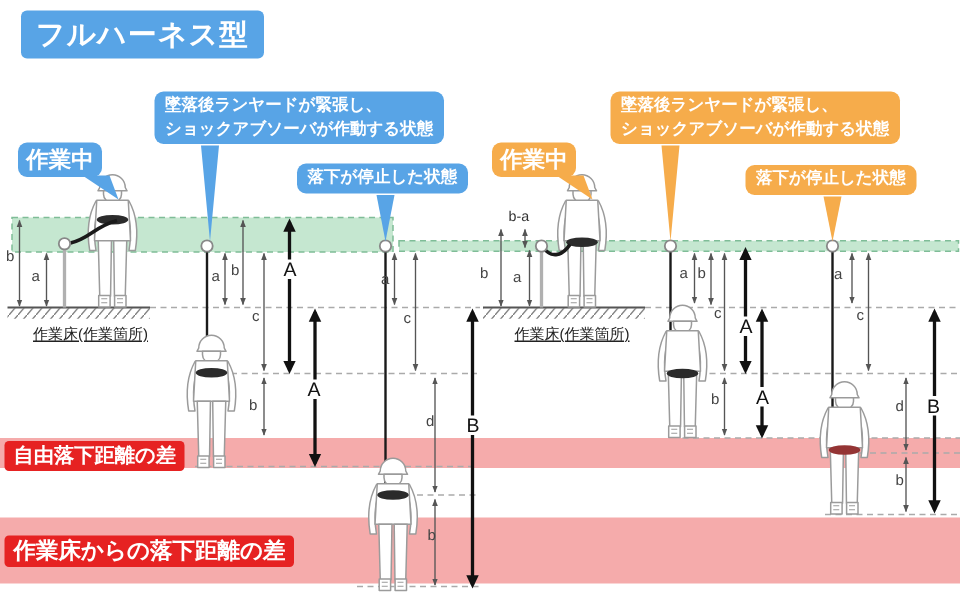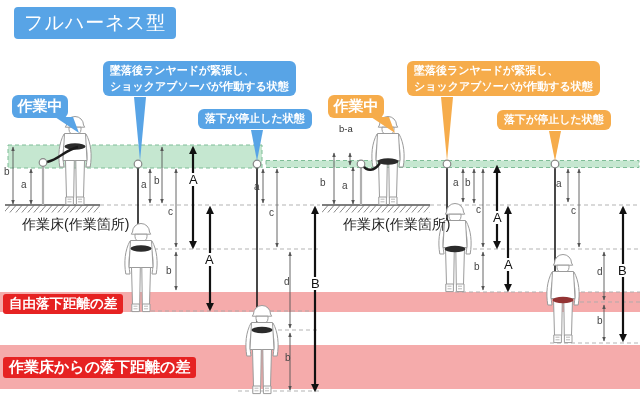--- a/index.html
+++ b/index.html
@@ -1,27 +1,27 @@
 <!DOCTYPE html>
 <html><head>
 <meta charset="utf-8">
 <style>
   html,body{margin:0;padding:0;background:#fff;}
   #stage{position:relative;width:640px;height:405px;background:#fff;overflow:hidden;
          font-family:"Liberation Sans","DejaVu Sans",sans-serif;}
   #stage svg{position:absolute;left:0;top:0;}
   .ov{position:absolute;box-sizing:border-box;}
-  .title{color:#fff;font-size:19px;font-weight:normal;padding:3px 10px;border-radius:4px;letter-spacing:1px;}
+  .title{color:#fff;font-size:19px;font-weight:bold;padding:3px 10px;border-radius:4px;letter-spacing:1px;}
   .blue{background:#58A4E6;}
   .orange{background:#F6AC4B;}
   .callout{color:#fff;font-size:11px;font-weight:bold;border-radius:6px;padding:2px 7px;line-height:1.42;white-space:nowrap;}
   .callout .cl{display:block;}
   .work{color:#fff;font-size:15px;font-weight:bold;border-radius:6px;padding:2px 0;width:56px;text-align:center;}
   .redlab{background:#E62222;color:#fff;font-weight:bold;border-radius:3px;padding:1px 6px;white-space:nowrap;}
-  .floorlab{font-size:14px;color:#222;white-space:nowrap;}
+  .floorlab{font-size:10px;color:#222;white-space:nowrap;text-decoration:underline;}
   .ml{position:absolute;font-size:10px;color:#444;line-height:1;}
   .ml.big{font-size:13px;color:#111;background:#fff;padding:0 1px;}
   .ml.tiny{font-size:9.5px;color:#333;}
 </style>
 </head>
 <body>
 
 <div id="stage">
 
 <svg width="640" height="405" viewBox="0 0 640 405">
@@ -189,21 +189,21 @@
   <span class="ml" style="left:168px;top:207px;">c</span>
   <span class="ml big" style="left:188px;top:173px;">A</span>
   <span class="ml" style="left:166px;top:266px;">b</span>
   <span class="ml big" style="left:204px;top:253px;">A</span>
   <span class="ml" style="left:254px;top:182px;">a</span>
   <span class="ml" style="left:269px;top:208px;">c</span>
   <span class="ml" style="left:284px;top:277px;">d</span>
   <span class="ml" style="left:285px;top:353px;">b</span>
   <span class="ml big" style="left:310px;top:277px;">B</span>
 
-  <span class="ml tiny" style="left:339px;top:124px;">b-a</span>
+  <span class="ml tiny" style="left:339px;top:140px;">b-a</span>
   <span class="ml" style="left:320px;top:178px;">b</span>
   <span class="ml" style="left:342px;top:181px;">a</span>
   <span class="ml" style="left:453px;top:178px;">a</span>
   <span class="ml" style="left:465px;top:178px;">b</span>
   <span class="ml" style="left:476px;top:205px;">c</span>
   <span class="ml big" style="left:492px;top:211px;">A</span>
   <span class="ml" style="left:474px;top:262px;">b</span>
   <span class="ml big" style="left:503px;top:258px;">A</span>
   <span class="ml" style="left:556px;top:179px;">a</span>
   <span class="ml" style="left:571px;top:206px;">c</span>

